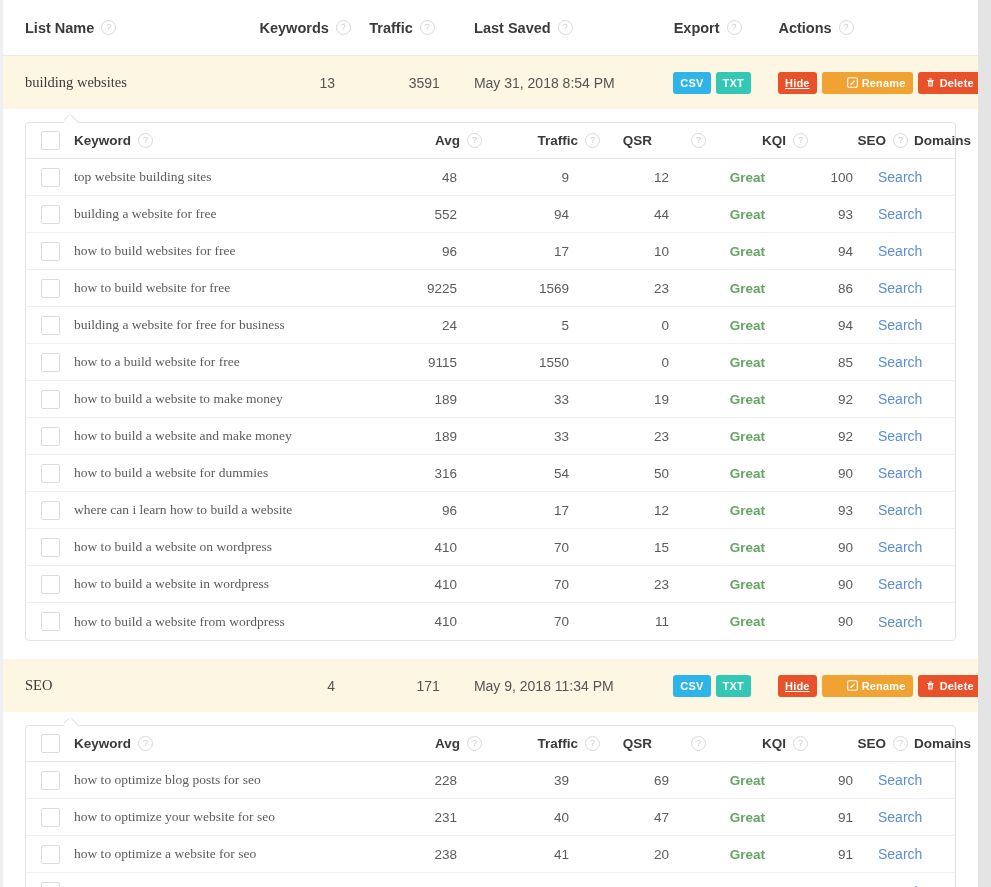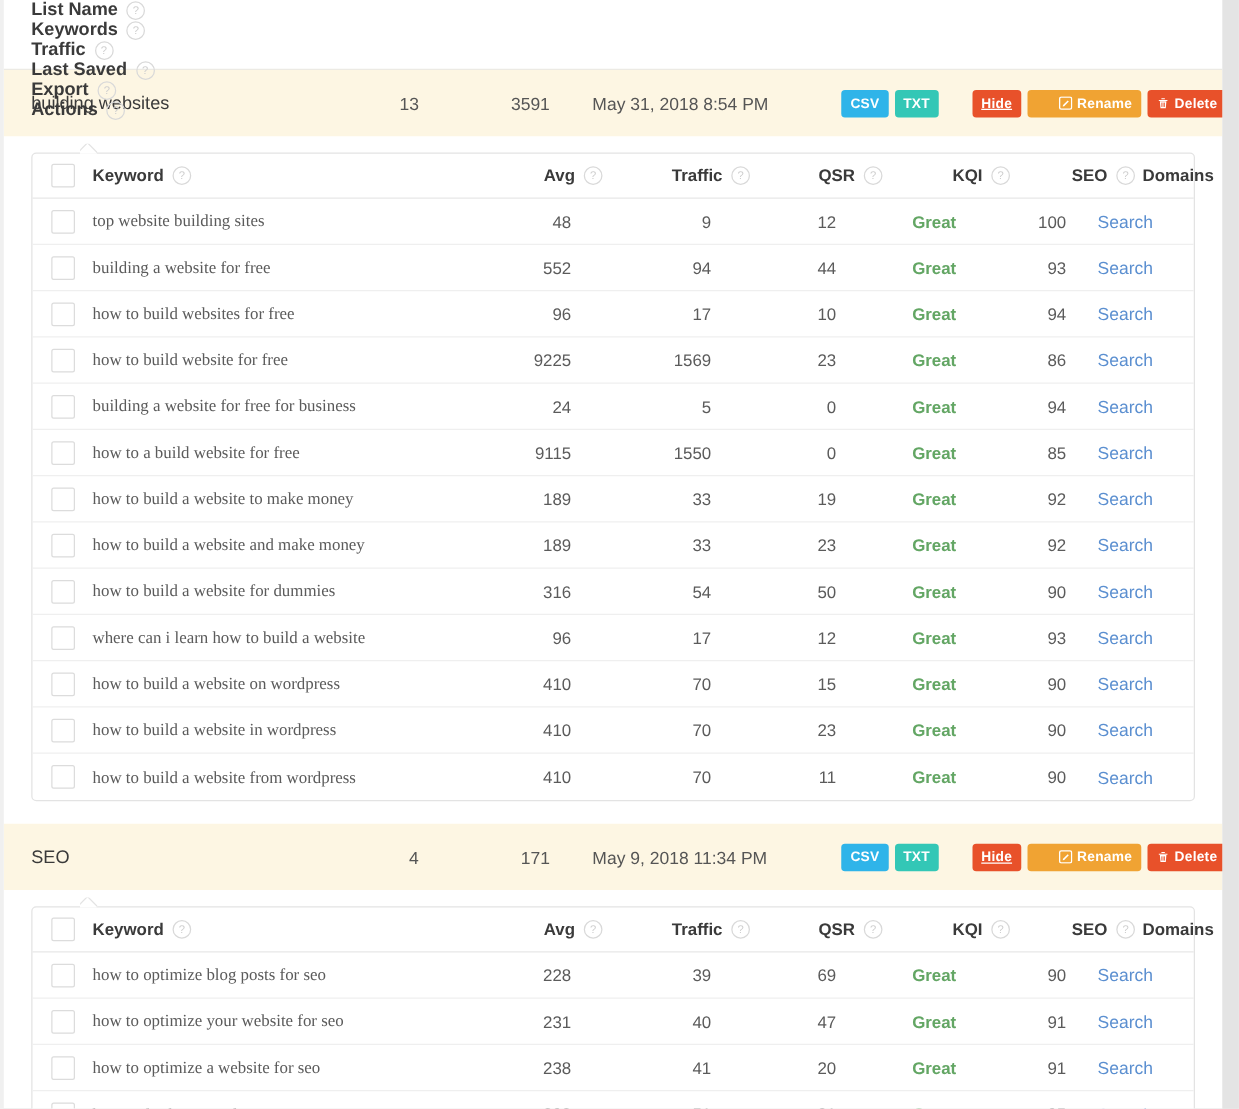--- a/index.html
+++ b/index.html
@@ -34,26 +34,26 @@
     right: 0;
     top: 0;
     width: 13px;
     height: 887px;
     background: #e4e4e4;
   }
 
   
   .list-head {
     display: flex;
+    align-items: center;
     height: 56px;
     padding: 0 0 0 22px;
     border-bottom: 1px solid #eceae4;
     box-sizing: border-box;
     background: #fff;
-    flex-direction: column;
   }
   .list-head .cell {
     font-size: 14.5px;
     font-weight: bold;
     color: #3a3a3a;
     display: flex;
     align-items: center;
     white-space: nowrap;
   }
 
@@ -92,20 +92,21 @@
     display: flex;
     align-items: center;
     height: 53px;
     background: #fdf6e3;
     padding-left: 22px;
     box-sizing: border-box;
   }
   .list-row .lname {
     font-size: 14.5px;
     color: #3a3a3a;
+    font-family: Liberation Serif, serif;
   }
   .list-row .num {
     font-size: 14px;
     color: #555;
     text-align: right;
     padding-right: 34px;
     box-sizing: border-box;
   }
   .list-row .c-kw.num      { width: 110px; }
   .list-row .c-traffic.num { width: 105px; }
@@ -200,21 +201,21 @@
   .k-seo     { width: 88px;  flex: 0 0 auto; }
   .k-domains { width: 120px; flex: 0 0 auto; }
 
   .kw-head .k-avg,
   .kw-head .k-traffic,
   .kw-head .k-qsr,
   .kw-head .k-kqi,
   .kw-head .k-seo { justify-content: flex-end; padding-right: 0; }
   .kw-head .k-avg     { padding-right: 6px; }
   .kw-head .k-traffic { padding-right: 6px; }
-  .kw-head .k-qsr     { padding-right: 6px; }
+  .kw-head .k-qsr     { padding-right: 6px; gap: 32px; }
   .kw-head .k-kqi     { padding-right: 12px; }
   .kw-head .k-seo     { padding-right: 6px; }
 
   .cbox {
     width: 17px;
     height: 17px;
     border: 1px solid #dcdcdc;
     border-radius: 2px;
     background: #fff;
     display: block;

